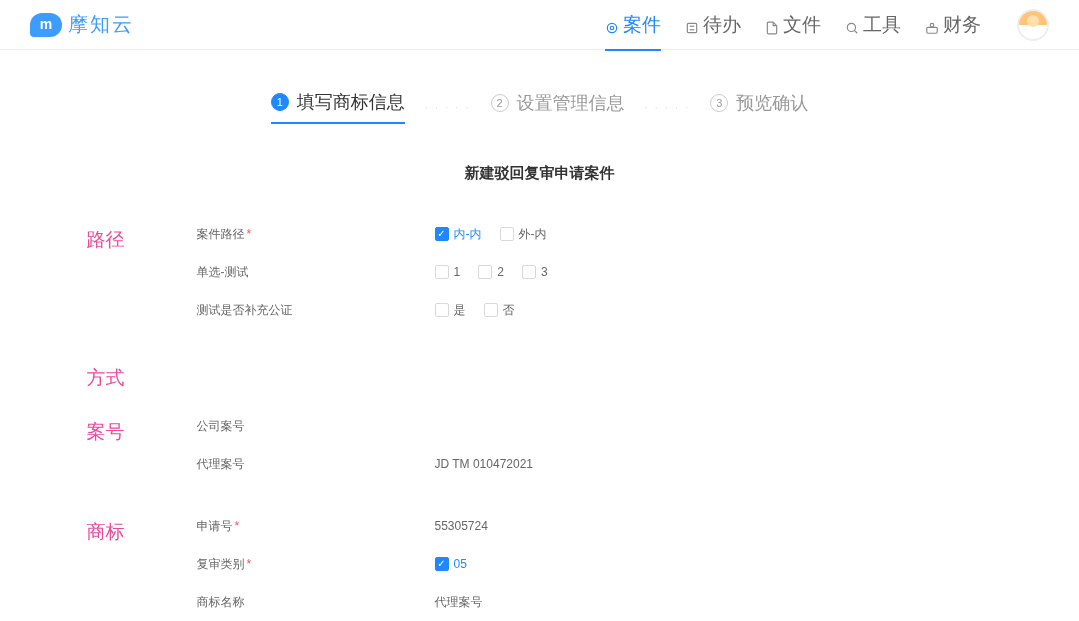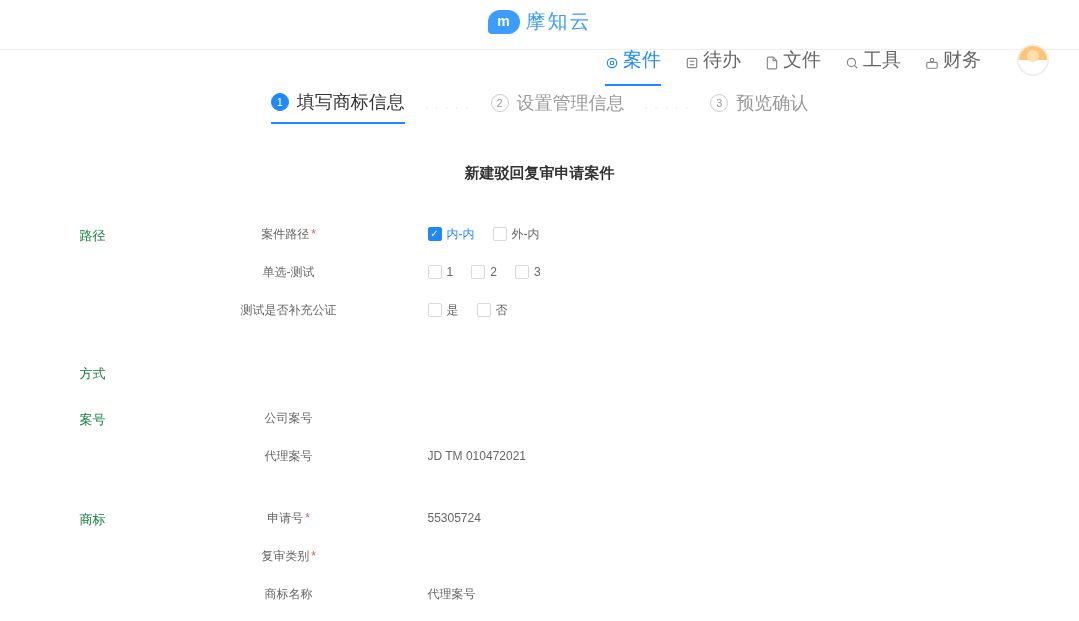--- a/index.html
+++ b/index.html
@@ -1,17 +1,17 @@
 <!DOCTYPE html>
 <html><head>
 <meta charset="utf-8">
 <style>
 * { margin: 0; padding: 0; box-sizing: border-box; }
 body { font-family: "Microsoft YaHei", "PingFang SC", Arial, sans-serif; font-size: 13px; color: #333; background: #fff; }
-.header { display: flex; align-items: center; padding: 8px 30px; border-bottom: 1px solid #eee; height: 50px; flex-direction: column; }
+.header { display: flex; align-items: center; padding: 8px 30px; border-bottom: 1px solid #eee; height: 50px; }
 .logo { display: flex; align-items: center; gap: 6px; }
 .logo-icon { width: 32px; height: 24px; background: #3d9cff; border-radius: 12px 12px 12px 4px; position: relative; display: flex; align-items: center; justify-content: center; }
 .logo-icon::before { content: "m"; color: #fff; font-weight: bold; font-size: 14px; transform: translateY(-1px); }
 .logo-text { font-size: 20px; color: #3d9cff; letter-spacing: 2px; }
 .nav { margin-left: auto; display: flex; align-items: center; gap: 24px; }
 .nav-item { display: flex; align-items: center; gap: 4px; color: #666; cursor: pointer; padding: 12px 0; position: relative; font-size: 19px; }
 .nav-item.active { color: #1e88ff; }
 .nav-item.active::after { content: ""; position: absolute; bottom: -1px; left: 0; right: 0; height: 2px; background: #1e88ff; }
 .nav-icon { width: 14px; height: 14px; display: inline-block; }
 .avatar { width: 32px; height: 32px; border-radius: 50%; background: linear-gradient(180deg,#ffc477 0%,#ffc477 50%,#fff 50%,#fff 100%); border: 2px solid #eee; margin-left: 12px; position: relative; overflow: hidden; }
@@ -20,24 +20,24 @@
 .steps { display: flex; align-items: center; justify-content: center; gap: 20px; margin: 20px 0 40px; }
 .step { display: flex; align-items: center; gap: 8px; padding-bottom: 8px; }
 .step.active { border-bottom: 2px solid #1e88ff; }
 .step-num { width: 18px; height: 18px; border-radius: 50%; display: flex; align-items: center; justify-content: center; font-size: 11px; border: 1px solid #ccc; color: #999; }
 .step.active .step-num { background: #1e88ff; border-color: #1e88ff; color: #fff; }
 .step-label { color: #999; font-size: 18px; }
 .step.active .step-label { color: #333; }
 .step-dots { color: #ddd; letter-spacing: 2px; font-size: 10px; }
 .page-title { text-align: center; font-size: 15px; font-weight: bold; margin-bottom: 40px; }
 .form-section { display: flex; margin-bottom: 24px; }
-.section-label { width: 110px; color: #15803d; font-size: 13px; padding-top: 4px; flex-shrink: 0; }
+.section-label { width: 110px; color: #ec4899; font-size: 19px; padding-top: 4px; flex-shrink: 0; margin-left: 7px; }
 .section-body { flex: 1; }
 .form-row { display: flex; align-items: center; margin-bottom: 16px; min-height: 22px; }
-.row-label { width: 210px; text-align: center; color: #666; font-size: 12px; padding-right: 12px; flex-shrink: 0; }
+.row-label { width: 210px; text-align: left; color: #666; font-size: 12px; padding-right: 12px; flex-shrink: 0; }
 .required { color: #ff4d4f; margin-left: 2px; }
 .row-value { display: flex; align-items: center; gap: 18px; flex-wrap: wrap; color: #666; font-size: 12px; flex: 1; padding-left: 28px; }
 .checkbox-item { display: flex; align-items: center; gap: 5px; cursor: pointer; }
 .checkbox-box { width: 14px; height: 14px; border: 1px solid #d9d9d9; border-radius: 2px; display: flex; align-items: center; justify-content: center; background: #fff; }
 .checkbox-box.checked { background: #1e88ff; border-color: #1e88ff; }
 .checkbox-box.checked::after { content: "✓"; color: #fff; font-size: 10px; line-height: 1; }
 .checkbox-label.blue { color: #1e88ff; }
 .text-value { color: #666; font-size: 12px; }
 .nav-icon svg { width: 14px; height: 14px; }
 </style>
@@ -186,20 +186,26 @@
     <div class="section-label">商标</div>
     <div class="section-body">
       <div class="form-row">
         <div class="row-label"><span>申请号</span><span class="required">*</span></div>
         <div class="row-value">
             <span class="text-value">55305724</span>
           </div>
       </div>
       <div class="form-row">
         <div class="row-label"><span>复审类别</span><span class="required">*</span></div>
+        <div class="row-value">
+          <label class="checkbox-item">
+              <span class="checkbox-box checked"></span>
+              <span class="checkbox-label blue">05</span>
+            </label>
+        </div>
       </div>
       <div class="form-row">
         <div class="row-label"><span>商标名称</span></div>
         <div class="row-value">
             <span class="text-value">代理案号</span>
           </div>
       </div>
 
     </div>
   </div>

